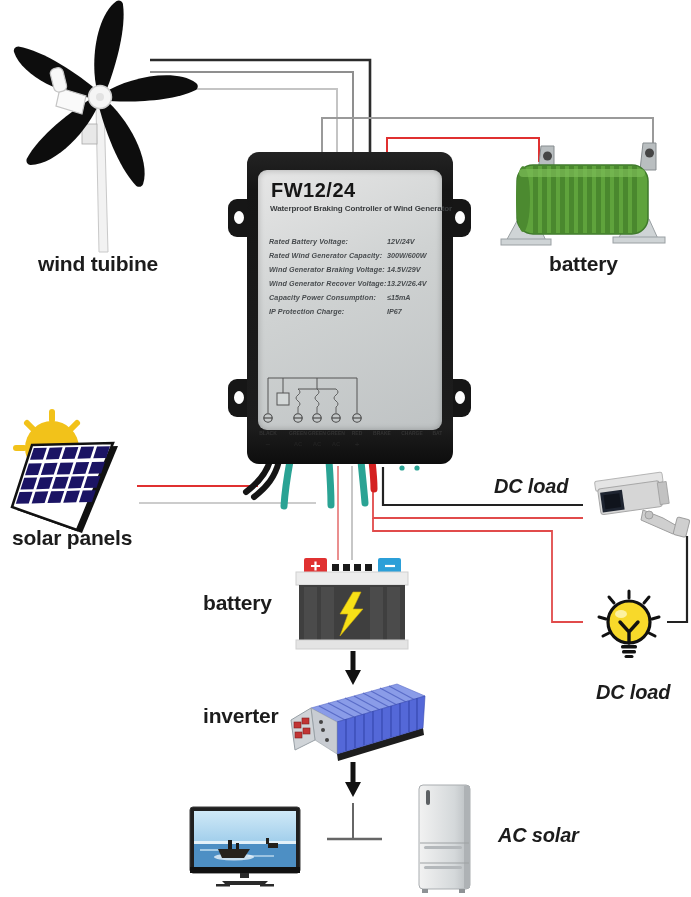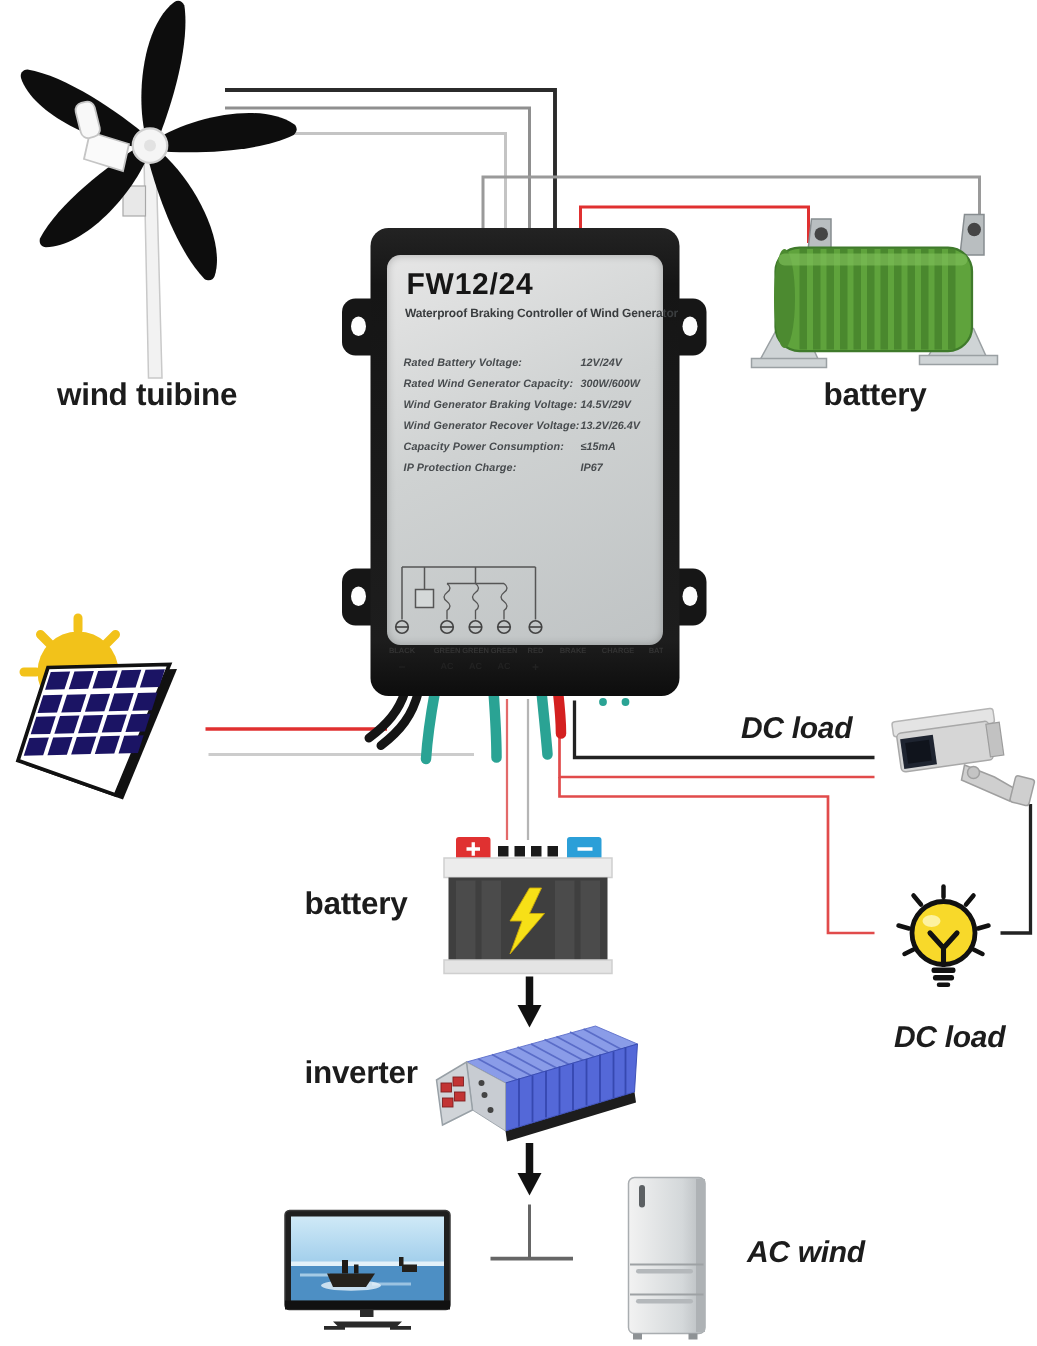--- a/index.html
+++ b/index.html
@@ -168,20 +168,21 @@
           <rect x="0.62" y="0.53" width="0.16" height="0.19"></rect>
           <rect x="0.815" y="0.53" width="0.16" height="0.19"></rect>
         <rect x="0.035" y="0.76" width="0.16" height="0.19"></rect>
           <rect x="0.23" y="0.76" width="0.16" height="0.19"></rect>
           <rect x="0.425" y="0.76" width="0.16" height="0.19"></rect>
           <rect x="0.62" y="0.76" width="0.16" height="0.19"></rect>
           <rect x="0.815" y="0.76" width="0.16" height="0.19"></rect>
       </g>
     </g>
   </svg>
+  <div class="lbl" style="left:12px;top:526px">solar panels</div>
 
   <div class="tab l" style="left:228px;top:199px">
       <div class="hole"></div>
     </div>
   <div class="tab l" style="left:228px;top:379px">
       <div class="hole"></div>
     </div>
   <div class="tab r" style="left:445px;top:199px">
       <div class="hole"></div>
     </div>
@@ -407,15 +408,15 @@
     <rect x="4" y="2" width="51" height="104" rx="4" fill="url(#steel)" stroke="#a9adb0" stroke-width="1"></rect>
     <rect x="49" y="3" width="6" height="102" fill="#aeb2b5"></rect>
     <line x1="5" y1="60" x2="54" y2="60" stroke="#9da1a4" stroke-width="1.2"></line>
     <line x1="5" y1="80" x2="54" y2="80" stroke="#9da1a4" stroke-width="1.2"></line>
     <rect x="11" y="7" width="4" height="15" rx="2" fill="#5c6063"></rect>
     <rect x="9" y="63" width="38" height="3" rx="1.5" fill="#b4b8bb"></rect>
     <rect x="9" y="83" width="38" height="3" rx="1.5" fill="#b4b8bb"></rect>
     <rect x="7" y="106" width="6" height="4" fill="#8e9295"></rect>
       <rect x="44" y="106" width="6" height="4" fill="#8e9295"></rect>
   </svg>
-  <div class="lbl bold" style="left:498px;top:824px;font-size:20px">AC wind</div>
+  <div class="lbl bold" style="left:498px;top:824px;font-size:20px">AC solar</div>
 
 </div>
 
 </body></html>

